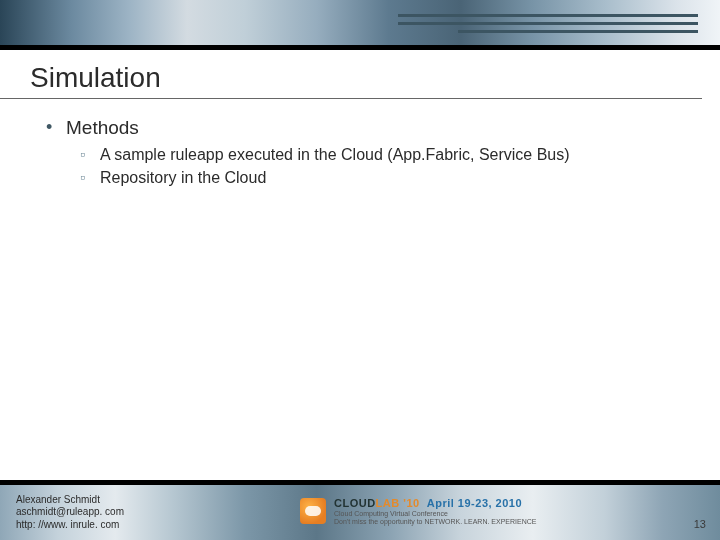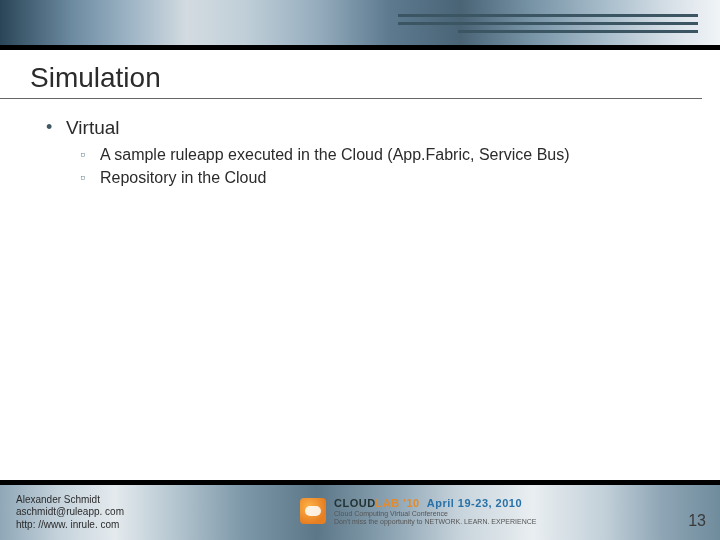--- a/index.html
+++ b/index.html
@@ -135,21 +135,21 @@
   .cl-text { font-size: 9px; line-height: 1.15; color: #233; }
   .cl-text .t1 { font-weight: bold; font-size: 11px; letter-spacing: 0.5px; }
   .cl-text .t1 b { color: #e38a2c; }
   .cl-text .t3 { color: #2771a8; font-size: 11px; }
   .cl-text .t4 { color: #555; font-size: 7px; }
 
   .page-num {
     position: absolute;
     right: 14px;
     bottom: 10px;
-    font-size: 16px;
+    font-size: 11px;
     color: #3a3a3a;
   }
 </style>
 </head>
 <body>
 
 <div class="slide">
 
   <div class="header-banner">
     <div class="header-rules">
@@ -159,21 +159,21 @@
     </div>
   </div>
 
   <h1 class="title">Simulation</h1>
 
   <div class="body">
     <ul class="lvl1">
 
 
       <li>
-        <span>Virtual</span>
+        <span>Methods</span>
         <ul class="lvl2">
           <li>A sample ruleapp executed in the Cloud (App.Fabric, Service Bus)</li>
           <li>Repository in the Cloud</li>
         </ul>
       </li>
 
     </ul>
   </div>
 
   <div class="footer">

